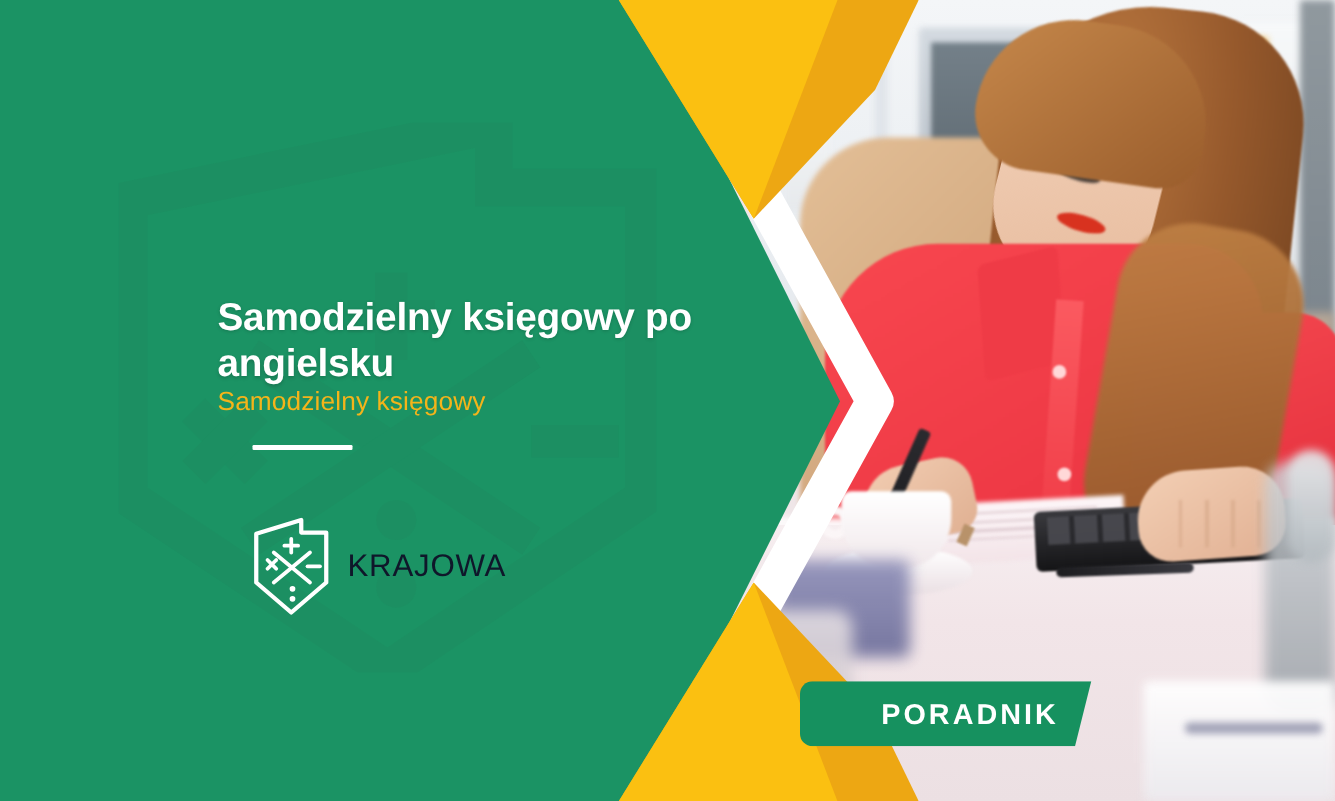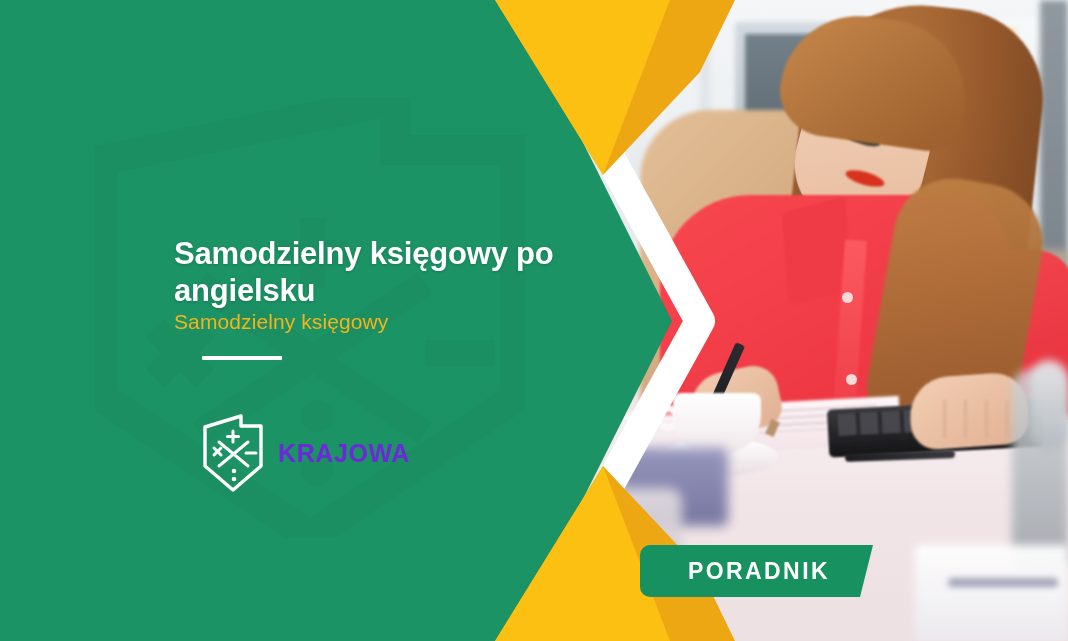--- a/index.html
+++ b/index.html
@@ -368,37 +368,37 @@
     align-items:center;
     gap:14px;
   }
   .logo-mark { width:62px; height:78px; display:block; }
   .logo-text {
     display:flex; flex-direction:column;
     justify-content:center;
     line-height:1.04;
   }
   .logo-l1 {
-    font-size:25px; font-weight:bold; color:#6d28d9;
+    font-size:25px; font-weight:normal; color:#0f172a;
     letter-spacing:.6px;
   }
   .logo-l2 {
     font-size:25px; font-weight:bold; color:#ffffff;
     letter-spacing:.6px;
   }
 
   
   .badge {
     position:absolute;
     left:640px; top:545px;
     width:236px; height:52px;
   }
   .badge-label {
     position:absolute;
-    left:0; top:0; width:218px; height:52px;
+    left:17px; top:0; width:218px; height:52px;
     display:flex; align-items:center; justify-content:center;
     font-size:23px; font-weight:bold; color:#ffffff;
     letter-spacing:2.4px;
     padding-left:20px;
   }
 </style>
 </head>
 <body>
 
 <div id="banner">

